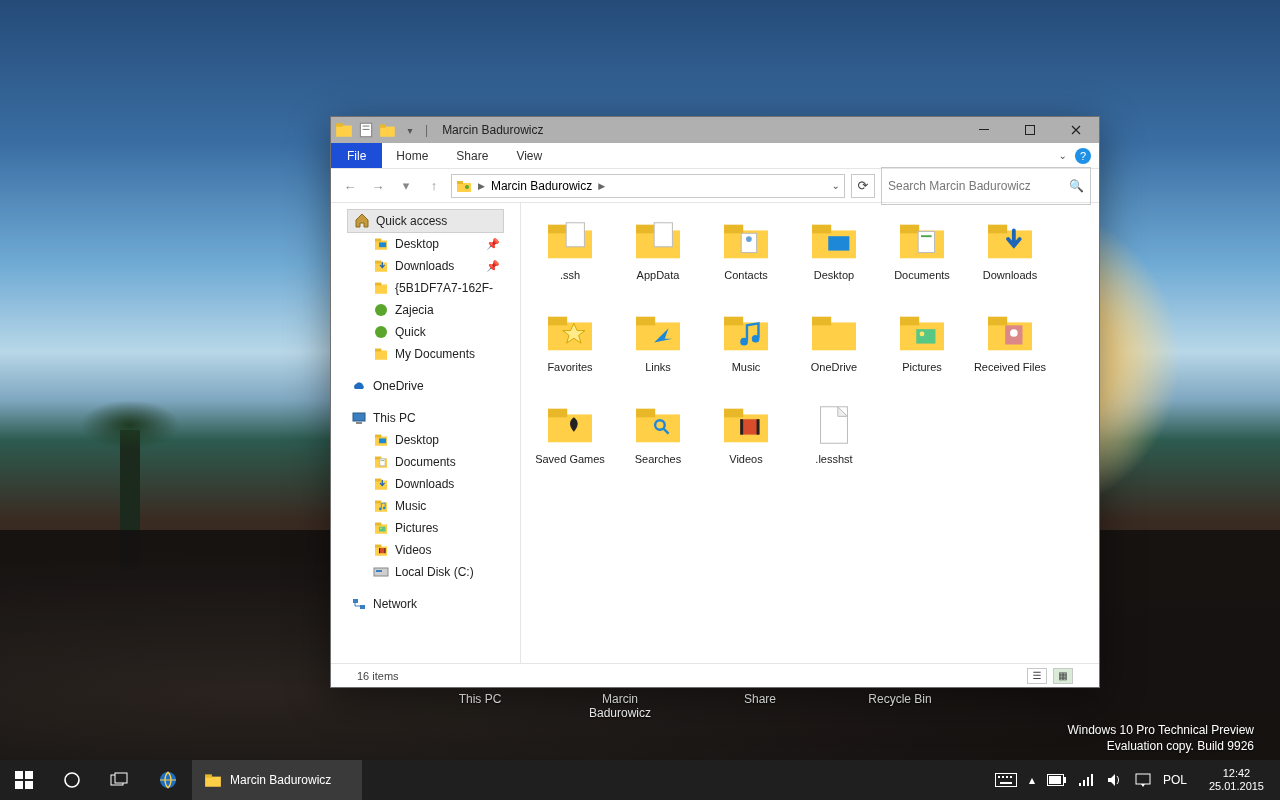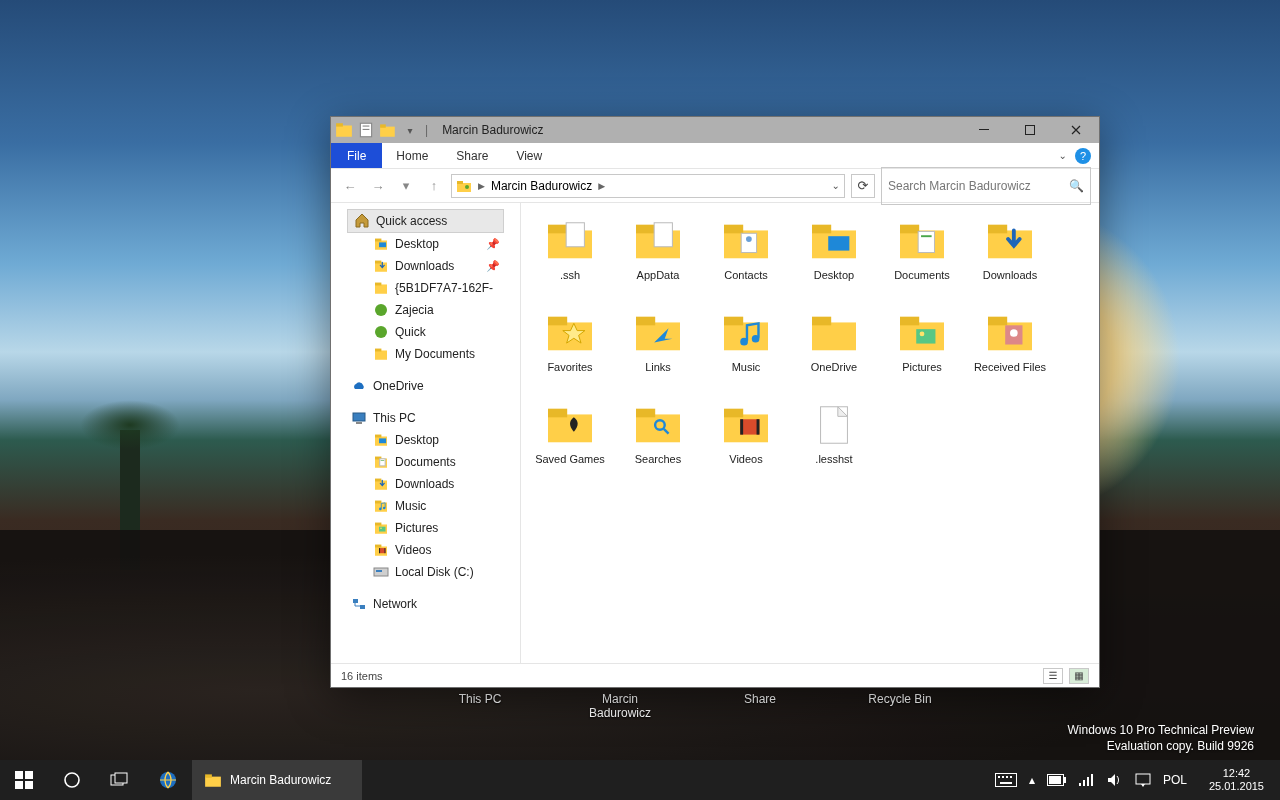--- a/index.html
+++ b/index.html
@@ -69,21 +69,21 @@
   .nav-item.sub { padding-left:30px; }
   .pin { margin-left:auto; color:#888; font-size:11px; }
   .nic { width:16px; height:16px; flex:none; display:inline-flex; align-items:center; justify-content:center; }
   .nic svg { width:16px; height:16px; }
 
   .content { flex:1; padding:10px 6px; display:flex; flex-wrap:wrap; align-content:flex-start; gap:2px 2px; overflow:auto; }
   .item { width:86px; height:90px; display:flex; flex-direction:column; align-items:center; text-align:left; font-size:11px; color:#222; padding-top:4px; cursor:pointer; }
   .item .thumb { width:48px; height:48px; margin-bottom:4px; display:flex; align-items:center; justify-content:center; }
   .item .label { line-height:1.15; max-width:80px; word-break:break-word; }
 
-  .status { height:24px; border-top:1px solid #e5e5e5; display:flex; align-items:center; padding:0 10px; font-size:11px; color:#444; }
+  .status { height:24px; border-top:1px solid #e5e5e5; display:flex; align-items:center; padding:0 26px; font-size:11px; color:#444; }
   .status-right { margin-left:auto; display:flex; gap:6px; }
   .view-toggle { width:20px; height:16px; border:1px solid #c8c8c8; display:flex; align-items:center; justify-content:center; cursor:pointer; font-size:10px; }
 
   
   svg { display:block; }
 </style>
 </head>
 <body>
 
 <div class="wallpaper"></div>

